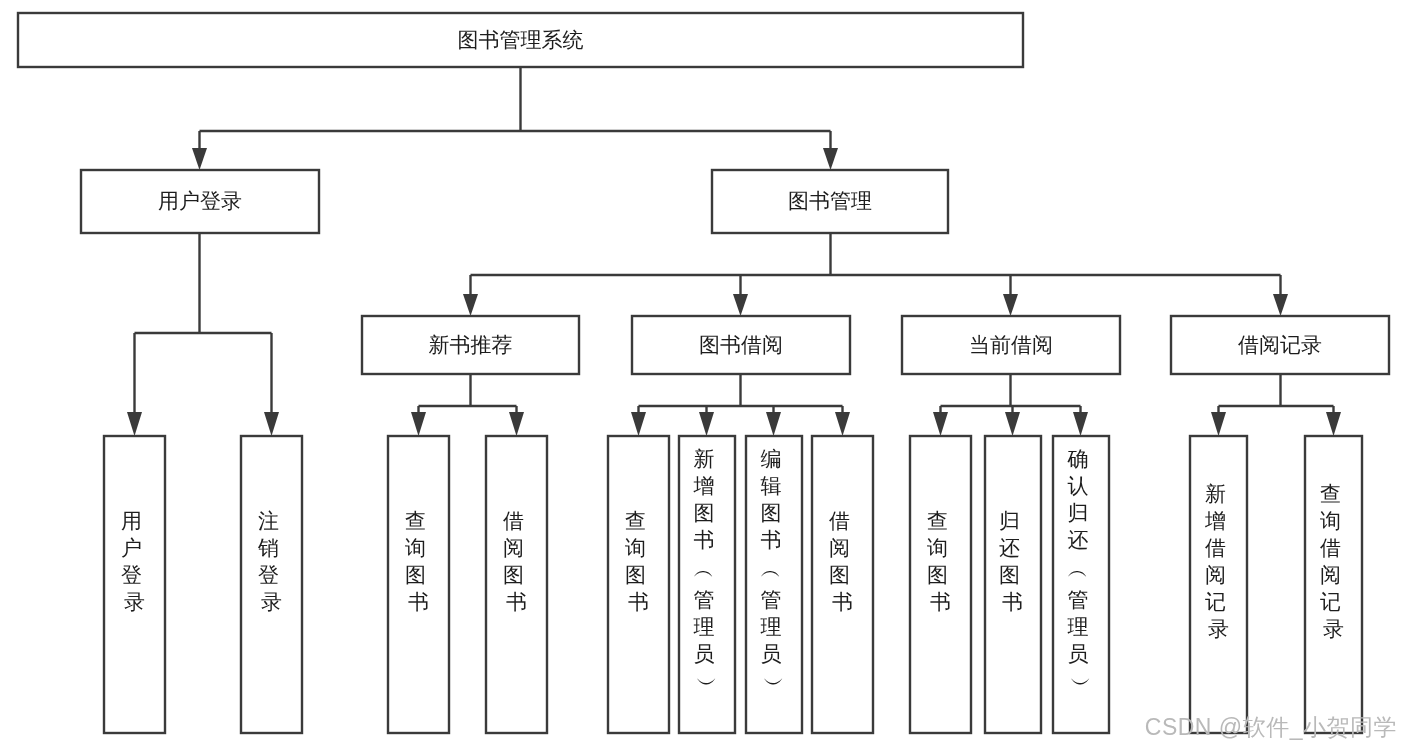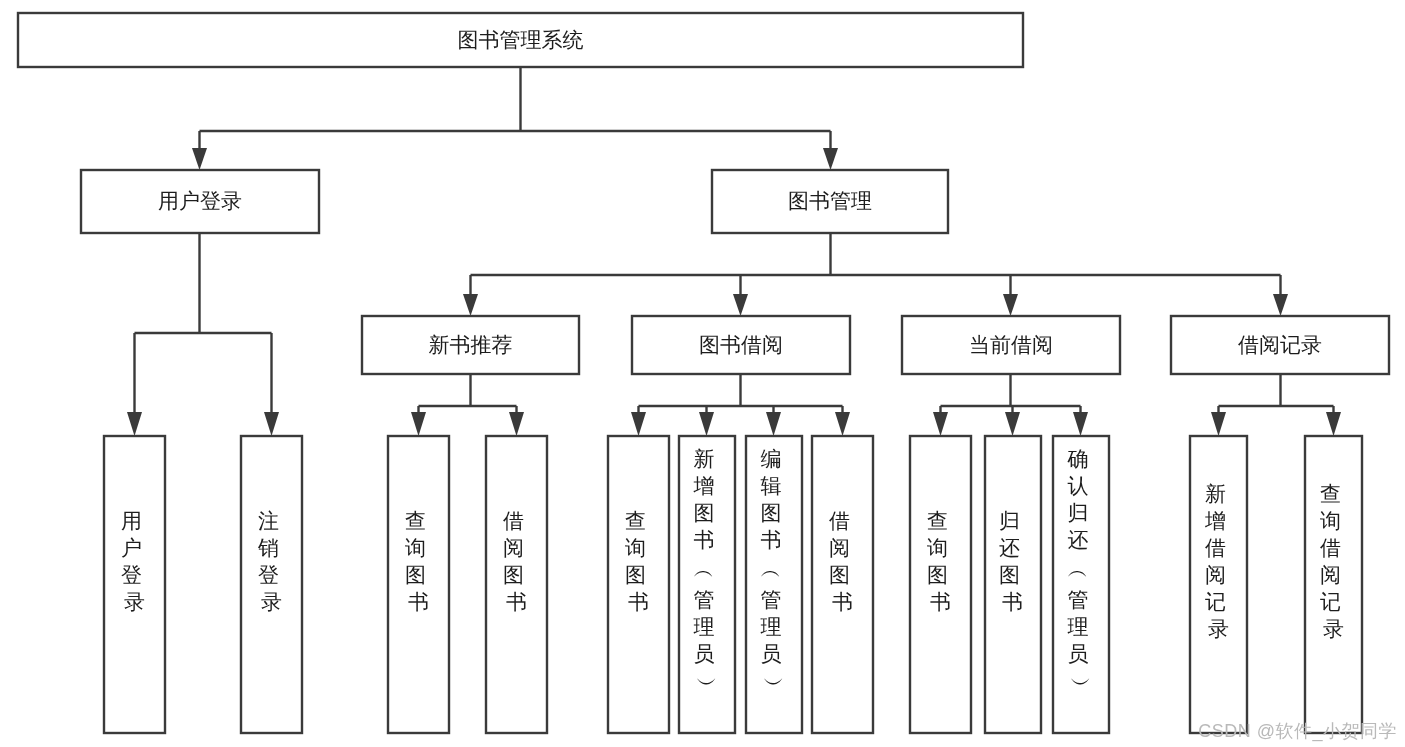--- a/index.html
+++ b/index.html
@@ -52,21 +52,21 @@
   }
   .arrow-head {
     fill: #3a3a3a;
     stroke: none;
   }
   .watermark-text {
     position: absolute;
     right: 8px;
     bottom: 4px;
     font-family: "Liberation Sans", "DejaVu Sans", sans-serif;
-    font-size: 18px;
+    font-size: 23px;
     color: #b9b9b9;
     white-space: nowrap;
     letter-spacing: 0.5px;
   }
 </style>
 </head>
 <body>
 
 <div id="diagram-root">
 

